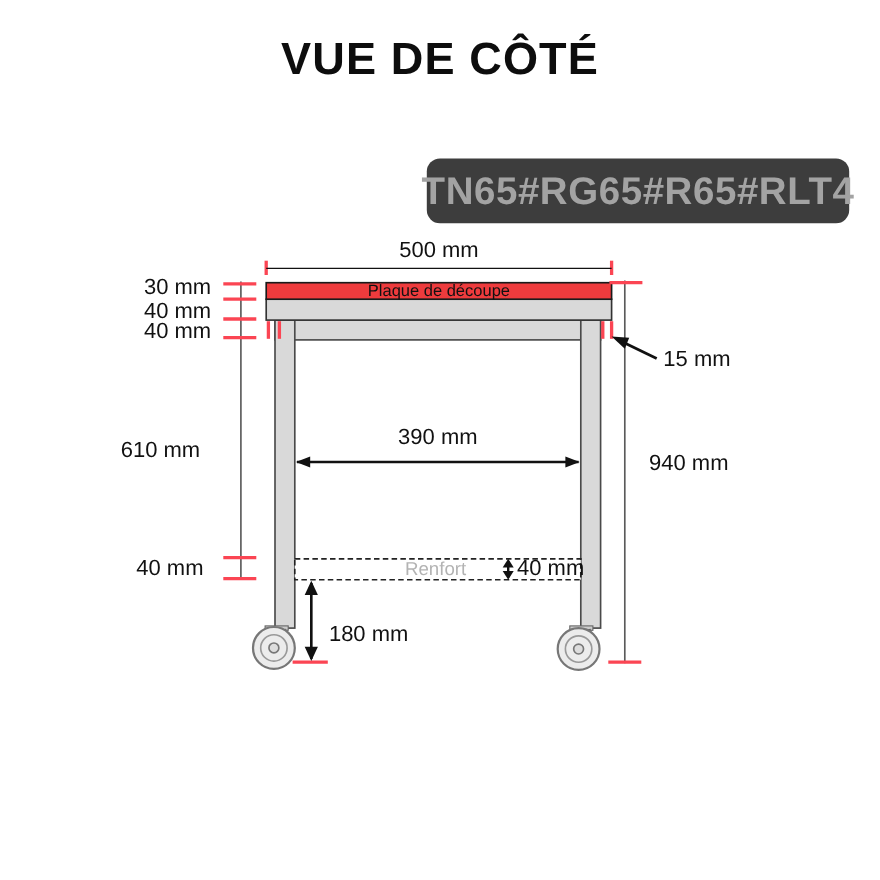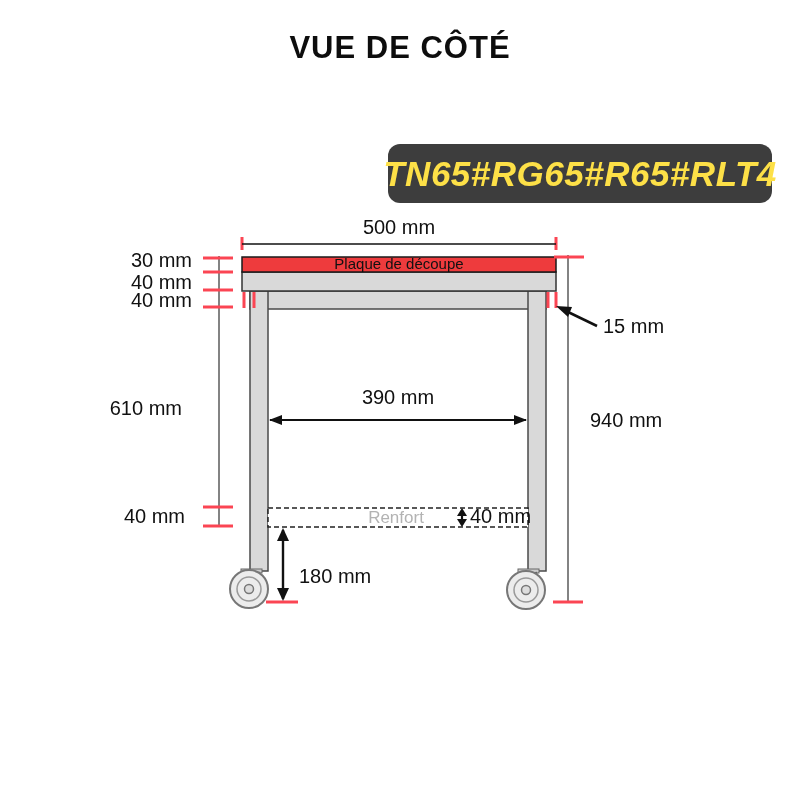--- a/index.html
+++ b/index.html
@@ -1,22 +1,22 @@
 <!DOCTYPE html>
 <html><head>
 <meta charset="utf-8">
 <style>
   html,body{margin:0;padding:0;background:#fff;}
   .page{position:relative;width:800px;height:800px;background:#ffffff;overflow:hidden;
         font-family:"Liberation Sans","DejaVu Sans",sans-serif;}
   .title{position:absolute;left:0;top:30px;width:800px;text-align:center;
-         font-size:31px;font-weight:800;letter-spacing:1px;color:#0d0d0d;margin:0;}
+         font-size:41px;font-weight:800;letter-spacing:1px;color:#0d0d0d;margin:0;}
   .badge{position:absolute;left:388px;top:144px;width:384px;height:59px;
          background:#3d3d3d;border-radius:12px;display:flex;align-items:center;justify-content:center;}
-  .badge span{color:#fde047;font-size:35px;font-weight:bold;letter-spacing:0.5px;font-style:italic;}
+  .badge span{color:#a3a3a3;font-size:35px;font-weight:bold;letter-spacing:0.5px;}
   svg{position:absolute;left:0;top:0;}
   svg text{font-family:"Liberation Sans","DejaVu Sans",sans-serif;fill:#111111;font-size:20px;}
   .lbl-small{font-size:15px;}
   .renfort-lbl{fill:#b3b3b3;font-size:17px;}
 </style>
 </head>
 <body>
 
 <div class="page">
 

